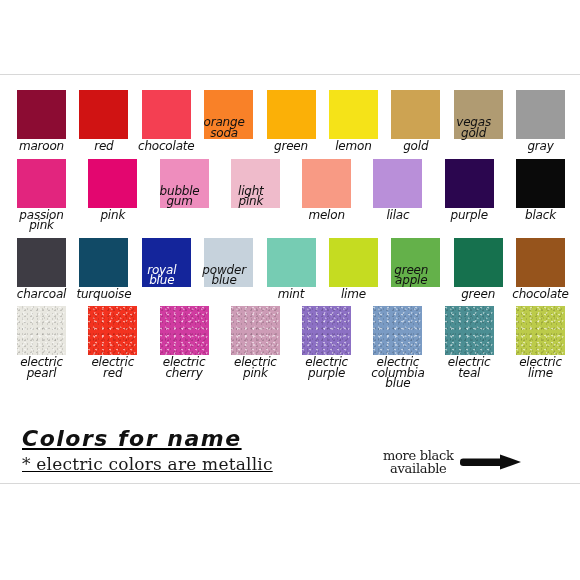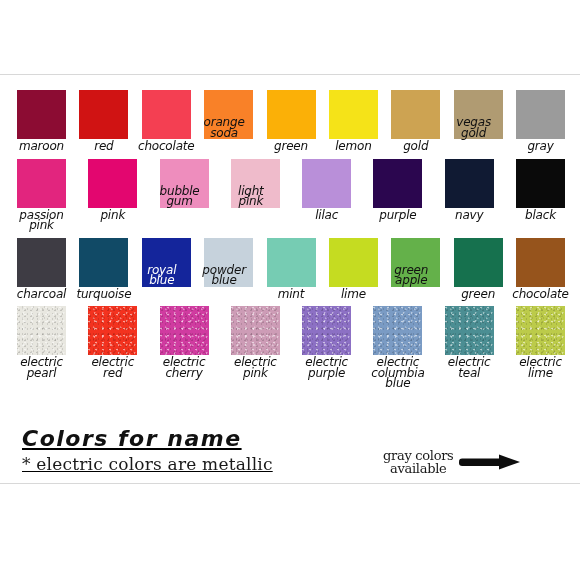--- a/index.html
+++ b/index.html
@@ -216,30 +216,30 @@
             <span class="swatch-chip" style="background-color: rgb(238, 141, 189);"></span>
             <div class="swatch-label">bubble
 gum</div>
           </div>
           <div class="swatch-cell overlap">
             <span class="swatch-chip" style="background-color: rgb(239, 187, 203);"></span>
             <div class="swatch-label">light
 pink</div>
           </div>
           <div class="swatch-cell">
+            <span class="swatch-chip" style="background-color: rgb(248, 154, 132);"></span>
+            <div class="swatch-label">melon</div>
+          </div>
+          <div class="swatch-cell">
             <span class="swatch-chip" style="background-color: rgb(185, 143, 217);"></span>
             <div class="swatch-label">lilac</div>
           </div>
           <div class="swatch-cell">
             <span class="swatch-chip" style="background-color: rgb(43, 6, 79);"></span>
             <div class="swatch-label">purple</div>
-          </div>
-          <div class="swatch-cell">
-            <span class="swatch-chip" style="background-color: rgb(16, 26, 51);"></span>
-            <div class="swatch-label">navy</div>
           </div>
           <div class="swatch-cell">
             <span class="swatch-chip" style="background-color: rgb(10, 10, 10);"></span>
             <div class="swatch-label">black</div>
           </div>
         </div>
         <div class="swatch-row">
           <div class="swatch-cell">
             <span class="swatch-chip" style="background-color: rgb(62, 60, 68);"></span>
             <div class="swatch-label">charcoal</div>
@@ -324,21 +324,21 @@
           </div>
         </div>
       </div>
 
     <div id="caption-block">
       <div id="caption-title">Colors  for  name</div>
       <div id="caption-note">* electric colors are metallic</div>
     </div>
 
     <div id="more-colors-block">
-      <div id="more-colors-text">gray colors
+      <div id="more-colors-text">more black
 available</div>
       <svg id="more-colors-arrow" width="62" height="20" viewBox="0 0 62 20">
         <rect x="0" y="6.5" width="44" height="7.5" rx="3.2" fill="#0d0d0d"></rect>
         <path d="M40 2.5 L61 10 L40 17.5 Z" fill="#0d0d0d"></path>
       </svg>
     </div>
 
   </div>
 
 </div>

